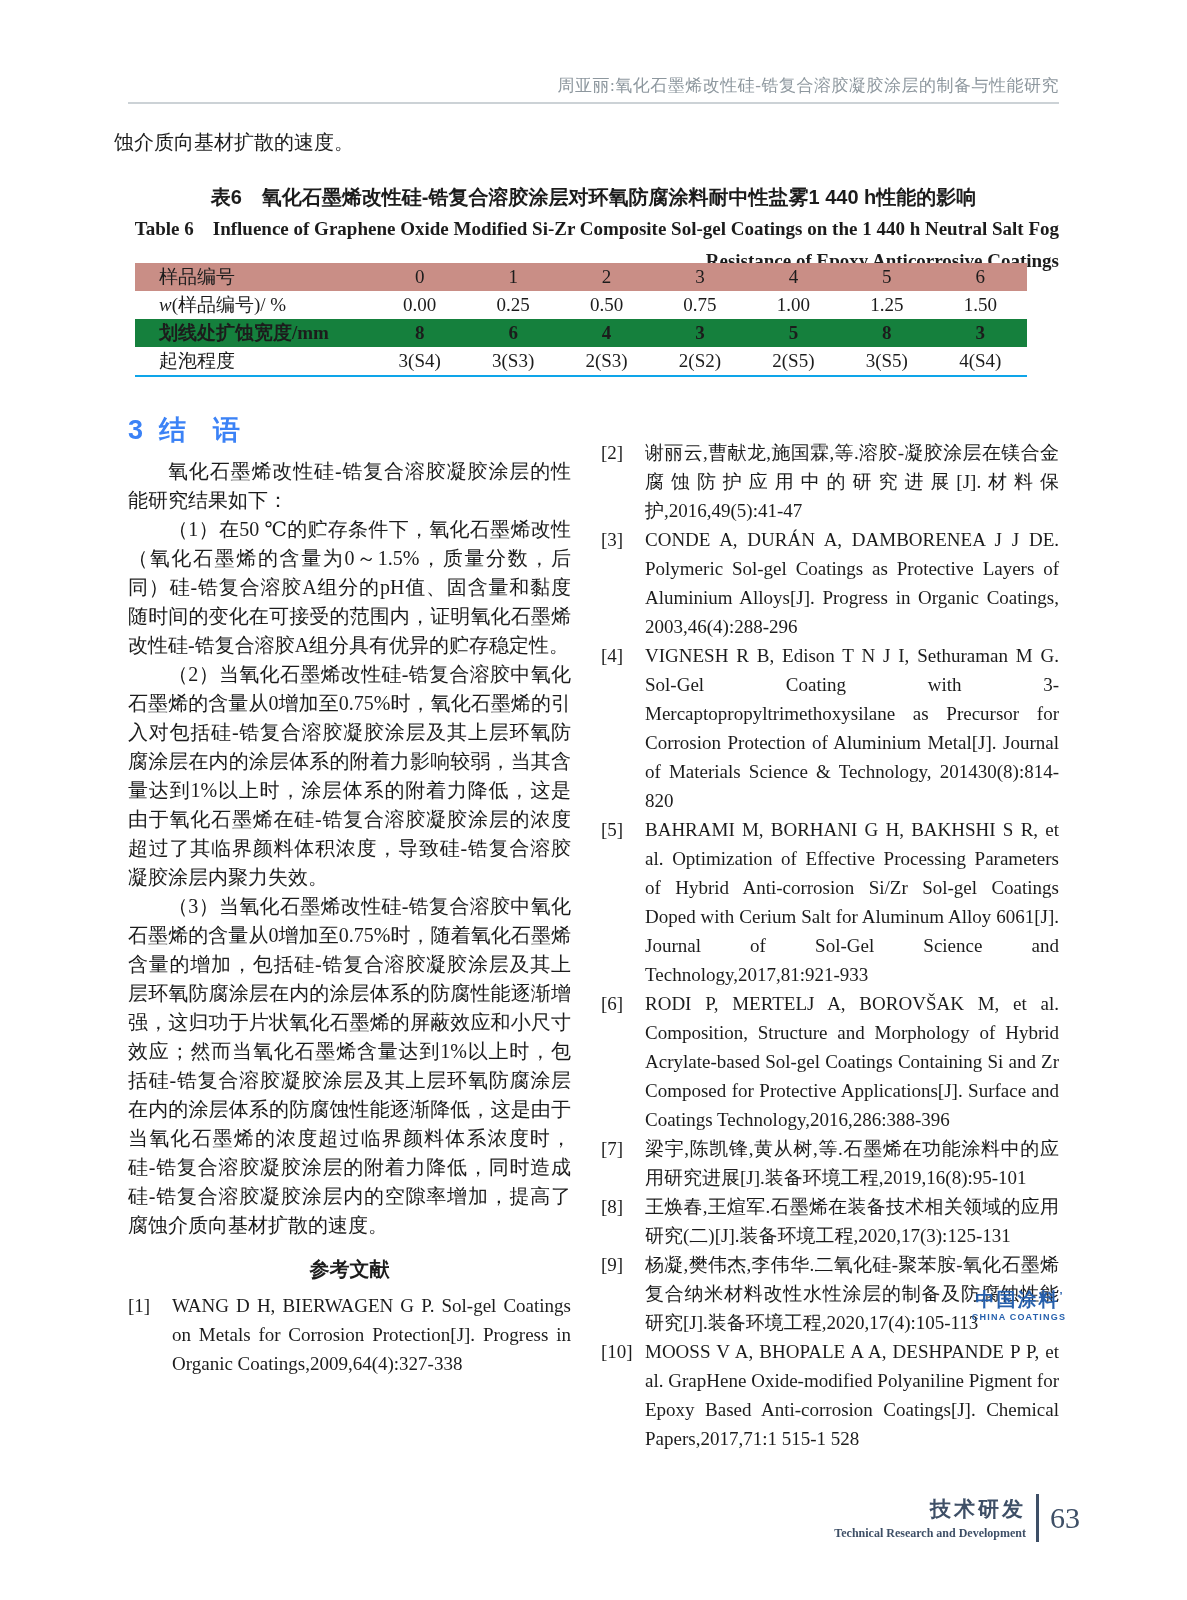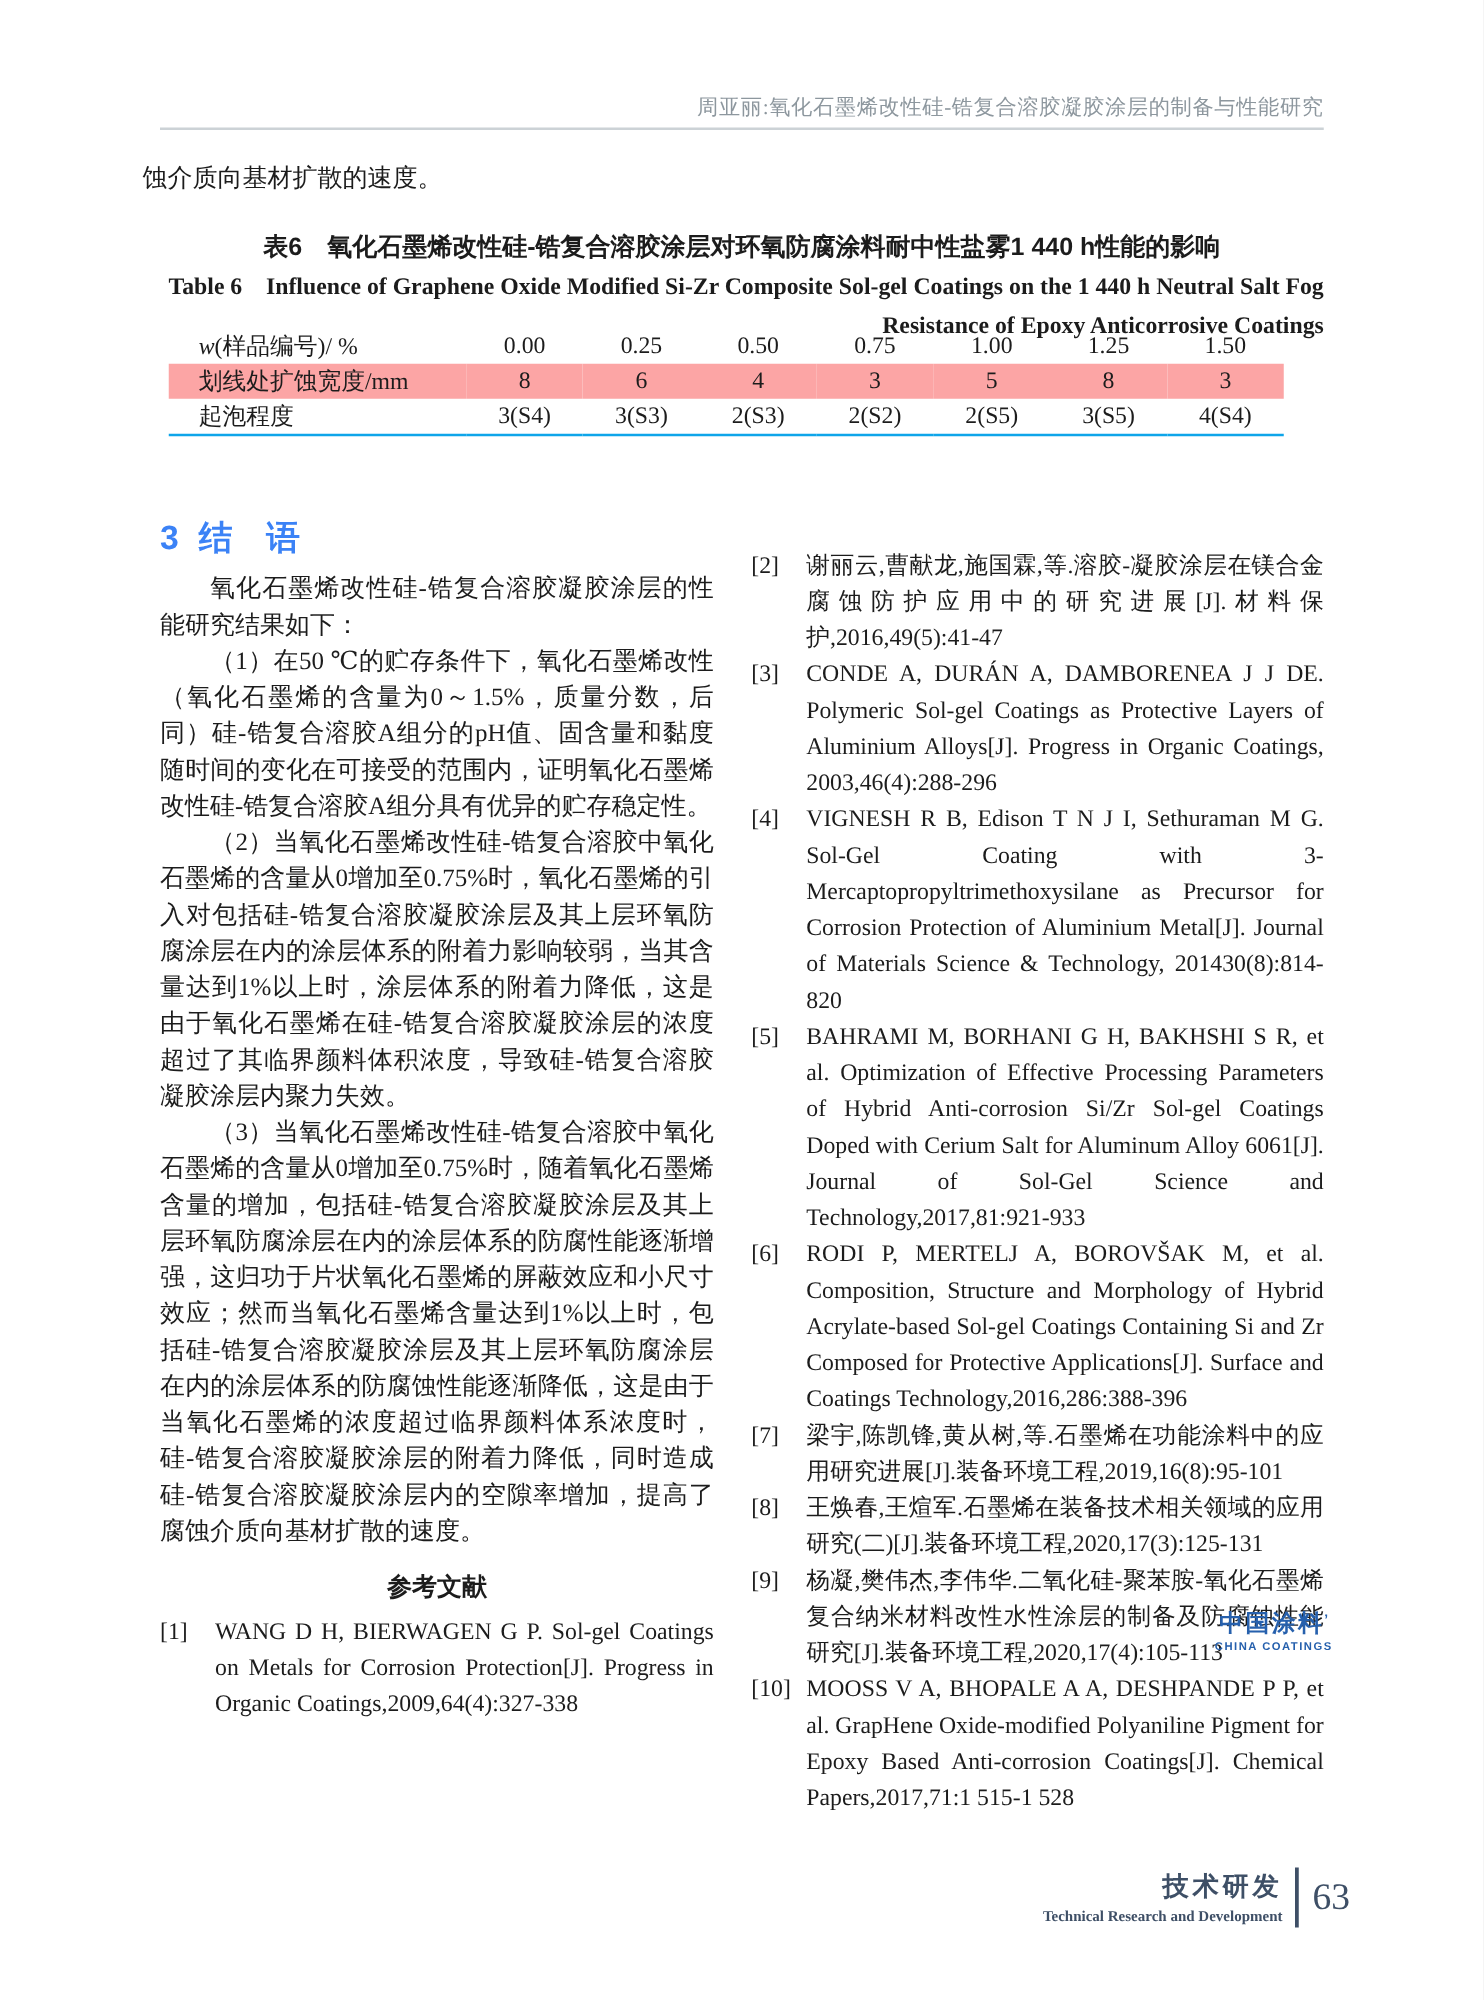--- a/index.html
+++ b/index.html
@@ -29,21 +29,21 @@
     font-weight:bold; font-size:19px;
   }
   .caption-en.l1 { top:216px; }
   .caption-en.l2 { top:250px; }
 
   .table-wrap { position:absolute; top:263px; left:135px; width:892px; }
   table.t6 { width:100%; border-collapse:collapse; font-size:19px; }
   table.t6 td { height:28px; text-align:center; padding:0; }
   table.t6 td.lbl { text-align:left; padding-left:24px; width:214px; }
   tr.row-dark { background:#c98e86; }
-  tr.row-light { background:#fca5a5; }
+  tr.row-light { background:#15803d;font-weight:bold; }
   tr.row-last td { border-bottom:2px solid #0ea5e9; }
   .w-it { font-style:italic; font-family:"Liberation Serif","DejaVu Serif",serif; }
 
   .columns { position:absolute; top:412px; left:128px; width:931px; display:flex; }
   .col-left { width:443px; }
   .col-right { width:458px; margin-left:30px; padding-top:26px; }
 
   .conclusion-h {
     font-family:"Liberation Sans","DejaVu Sans",sans-serif;
     color:#3b82f6; font-size:27px; font-weight:bold; margin:0 0 9px 0;
@@ -95,20 +95,30 @@
 
   <p class="intro">蚀介质向基材扩散的速度。</p>
 
   <div class="caption-zh">表6　氧化石墨烯改性硅-锆复合溶胶涂层对环氧防腐涂料耐中性盐雾1 440 h性能的影响</div>
   <div class="caption-en l1">Table 6　Influence of Graphene Oxide Modified Si-Zr Composite Sol-gel Coatings on the 1 440 h Neutral Salt Fog</div>
   <div class="caption-en l2">Resistance of Epoxy Anticorrosive Coatings</div>
 
   <div class="table-wrap">
     <table class="t6">
       <tbody>
+        <tr class="row-dark">
+          <td class="lbl">样品编号</td>
+          <td>0</td>
+          <td>1</td>
+          <td>2</td>
+          <td>3</td>
+          <td>4</td>
+          <td>5</td>
+          <td>6</td>
+        </tr>
         <tr>
           <td class="lbl"><span class="w-it">w</span><span>(样品编号)/ %</span></td>
           <td>0.00</td>
           <td>0.25</td>
           <td>0.50</td>
           <td>0.75</td>
           <td>1.00</td>
           <td>1.25</td>
           <td>1.50</td>
         </tr>

